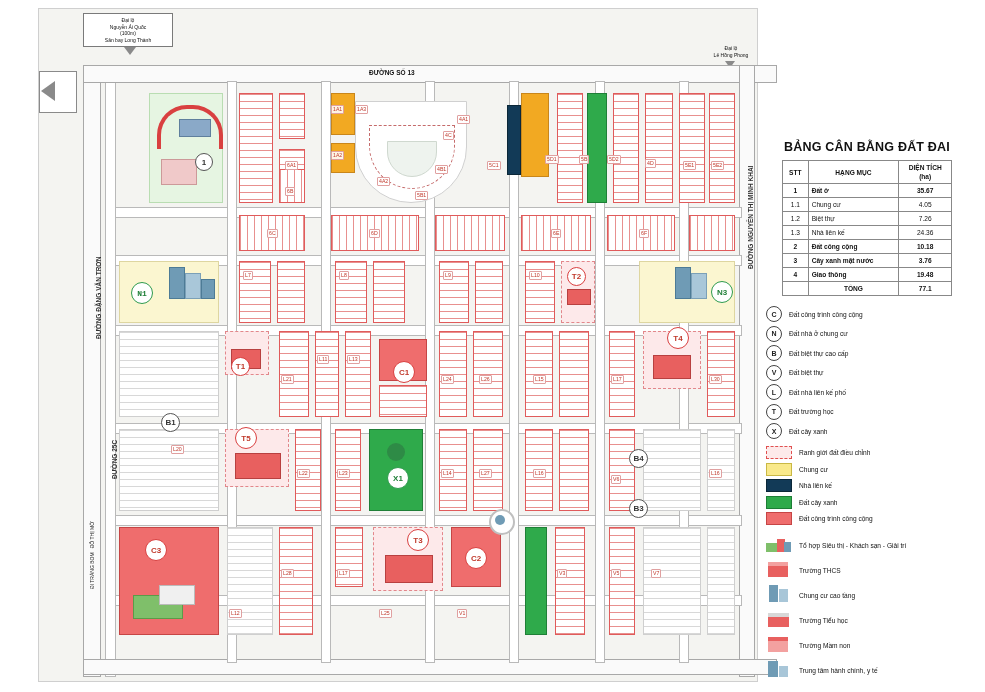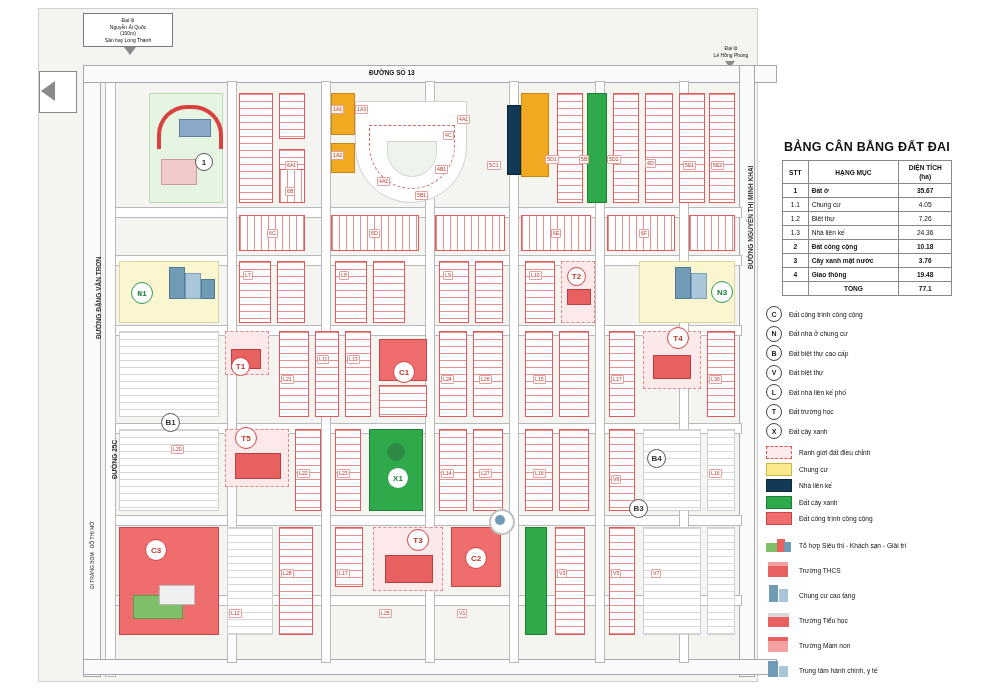--- a/index.html
+++ b/index.html
@@ -321,21 +321,21 @@
     <div class="tree" style="left:348px;top:434px;width:18px;height:18px;"></div>
     <div class="marker m-green" style="left:348px;top:458px;width:20px;height:20px;">X1</div>
 
     <div class="blk blk-rowv" style="left:400px;top:420px;width:28px;height:82px;"></div>
     <div class="blk blk-rowv" style="left:434px;top:420px;width:30px;height:82px;"></div>
     <div class="blk blk-rowv" style="left:486px;top:420px;width:28px;height:82px;"></div>
     <div class="blk blk-rowv" style="left:520px;top:420px;width:30px;height:82px;"></div>
     <div class="blk blk-rowv" style="left:570px;top:420px;width:26px;height:82px;"></div>
     <div class="blk blk-lot blk-lotv" style="left:604px;top:420px;width:58px;height:82px;"></div>
     <div class="blk blk-lot blk-lotv" style="left:668px;top:420px;width:28px;height:82px;"></div>
-    <div class="marker m-dark" style="left:608px;top:440px;width:17px;height:17px;">B4</div>
+    <div class="marker m-dark" style="left:590px;top:440px;width:17px;height:17px;">B4</div>
     <div class="marker m-dark" style="left:590px;top:490px;width:17px;height:17px;">B3</div>
 
     <div class="code code-red" style="left:132px;top:436px;">L20</div>
     <div class="code code-red" style="left:258px;top:460px;">L22</div>
     <div class="code code-red" style="left:298px;top:460px;">L23</div>
     <div class="code code-red" style="left:402px;top:460px;">L14</div>
     <div class="code code-red" style="left:440px;top:460px;">L27</div>
     <div class="code code-red" style="left:494px;top:460px;">L16</div>
     <div class="code code-red" style="left:572px;top:466px;">V6</div>
     <div class="code code-red" style="left:670px;top:460px;">L16</div>

